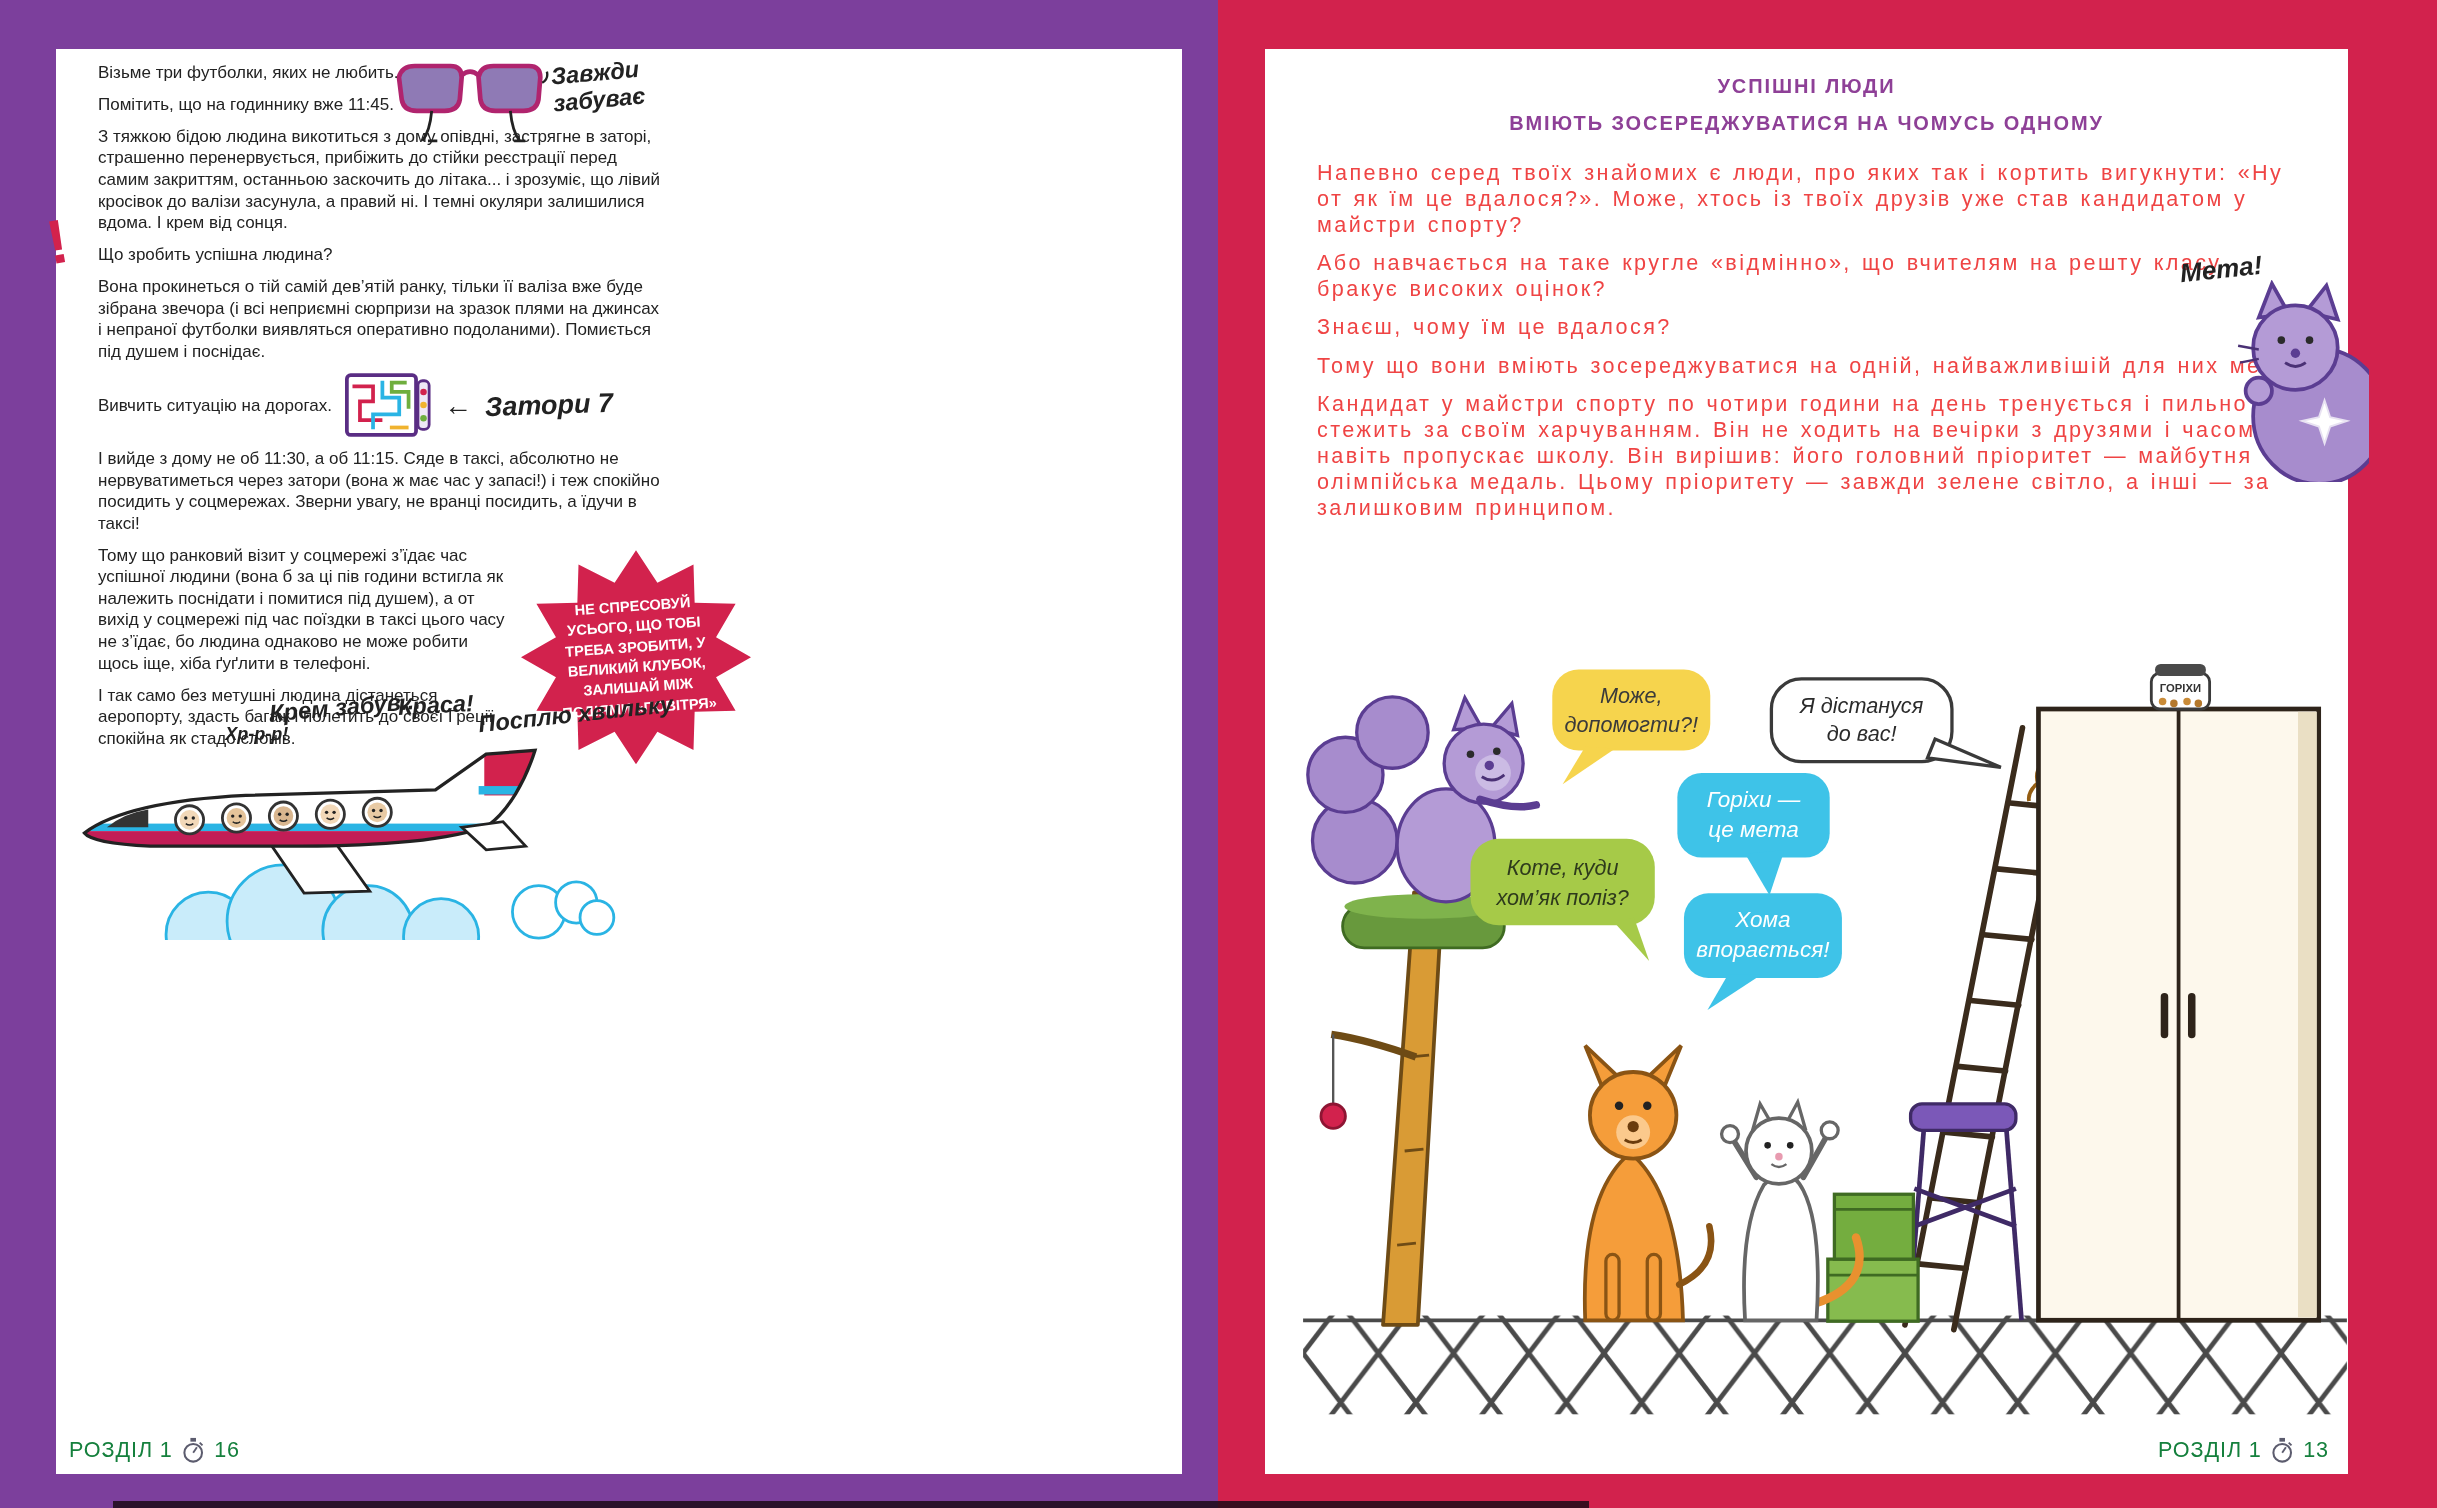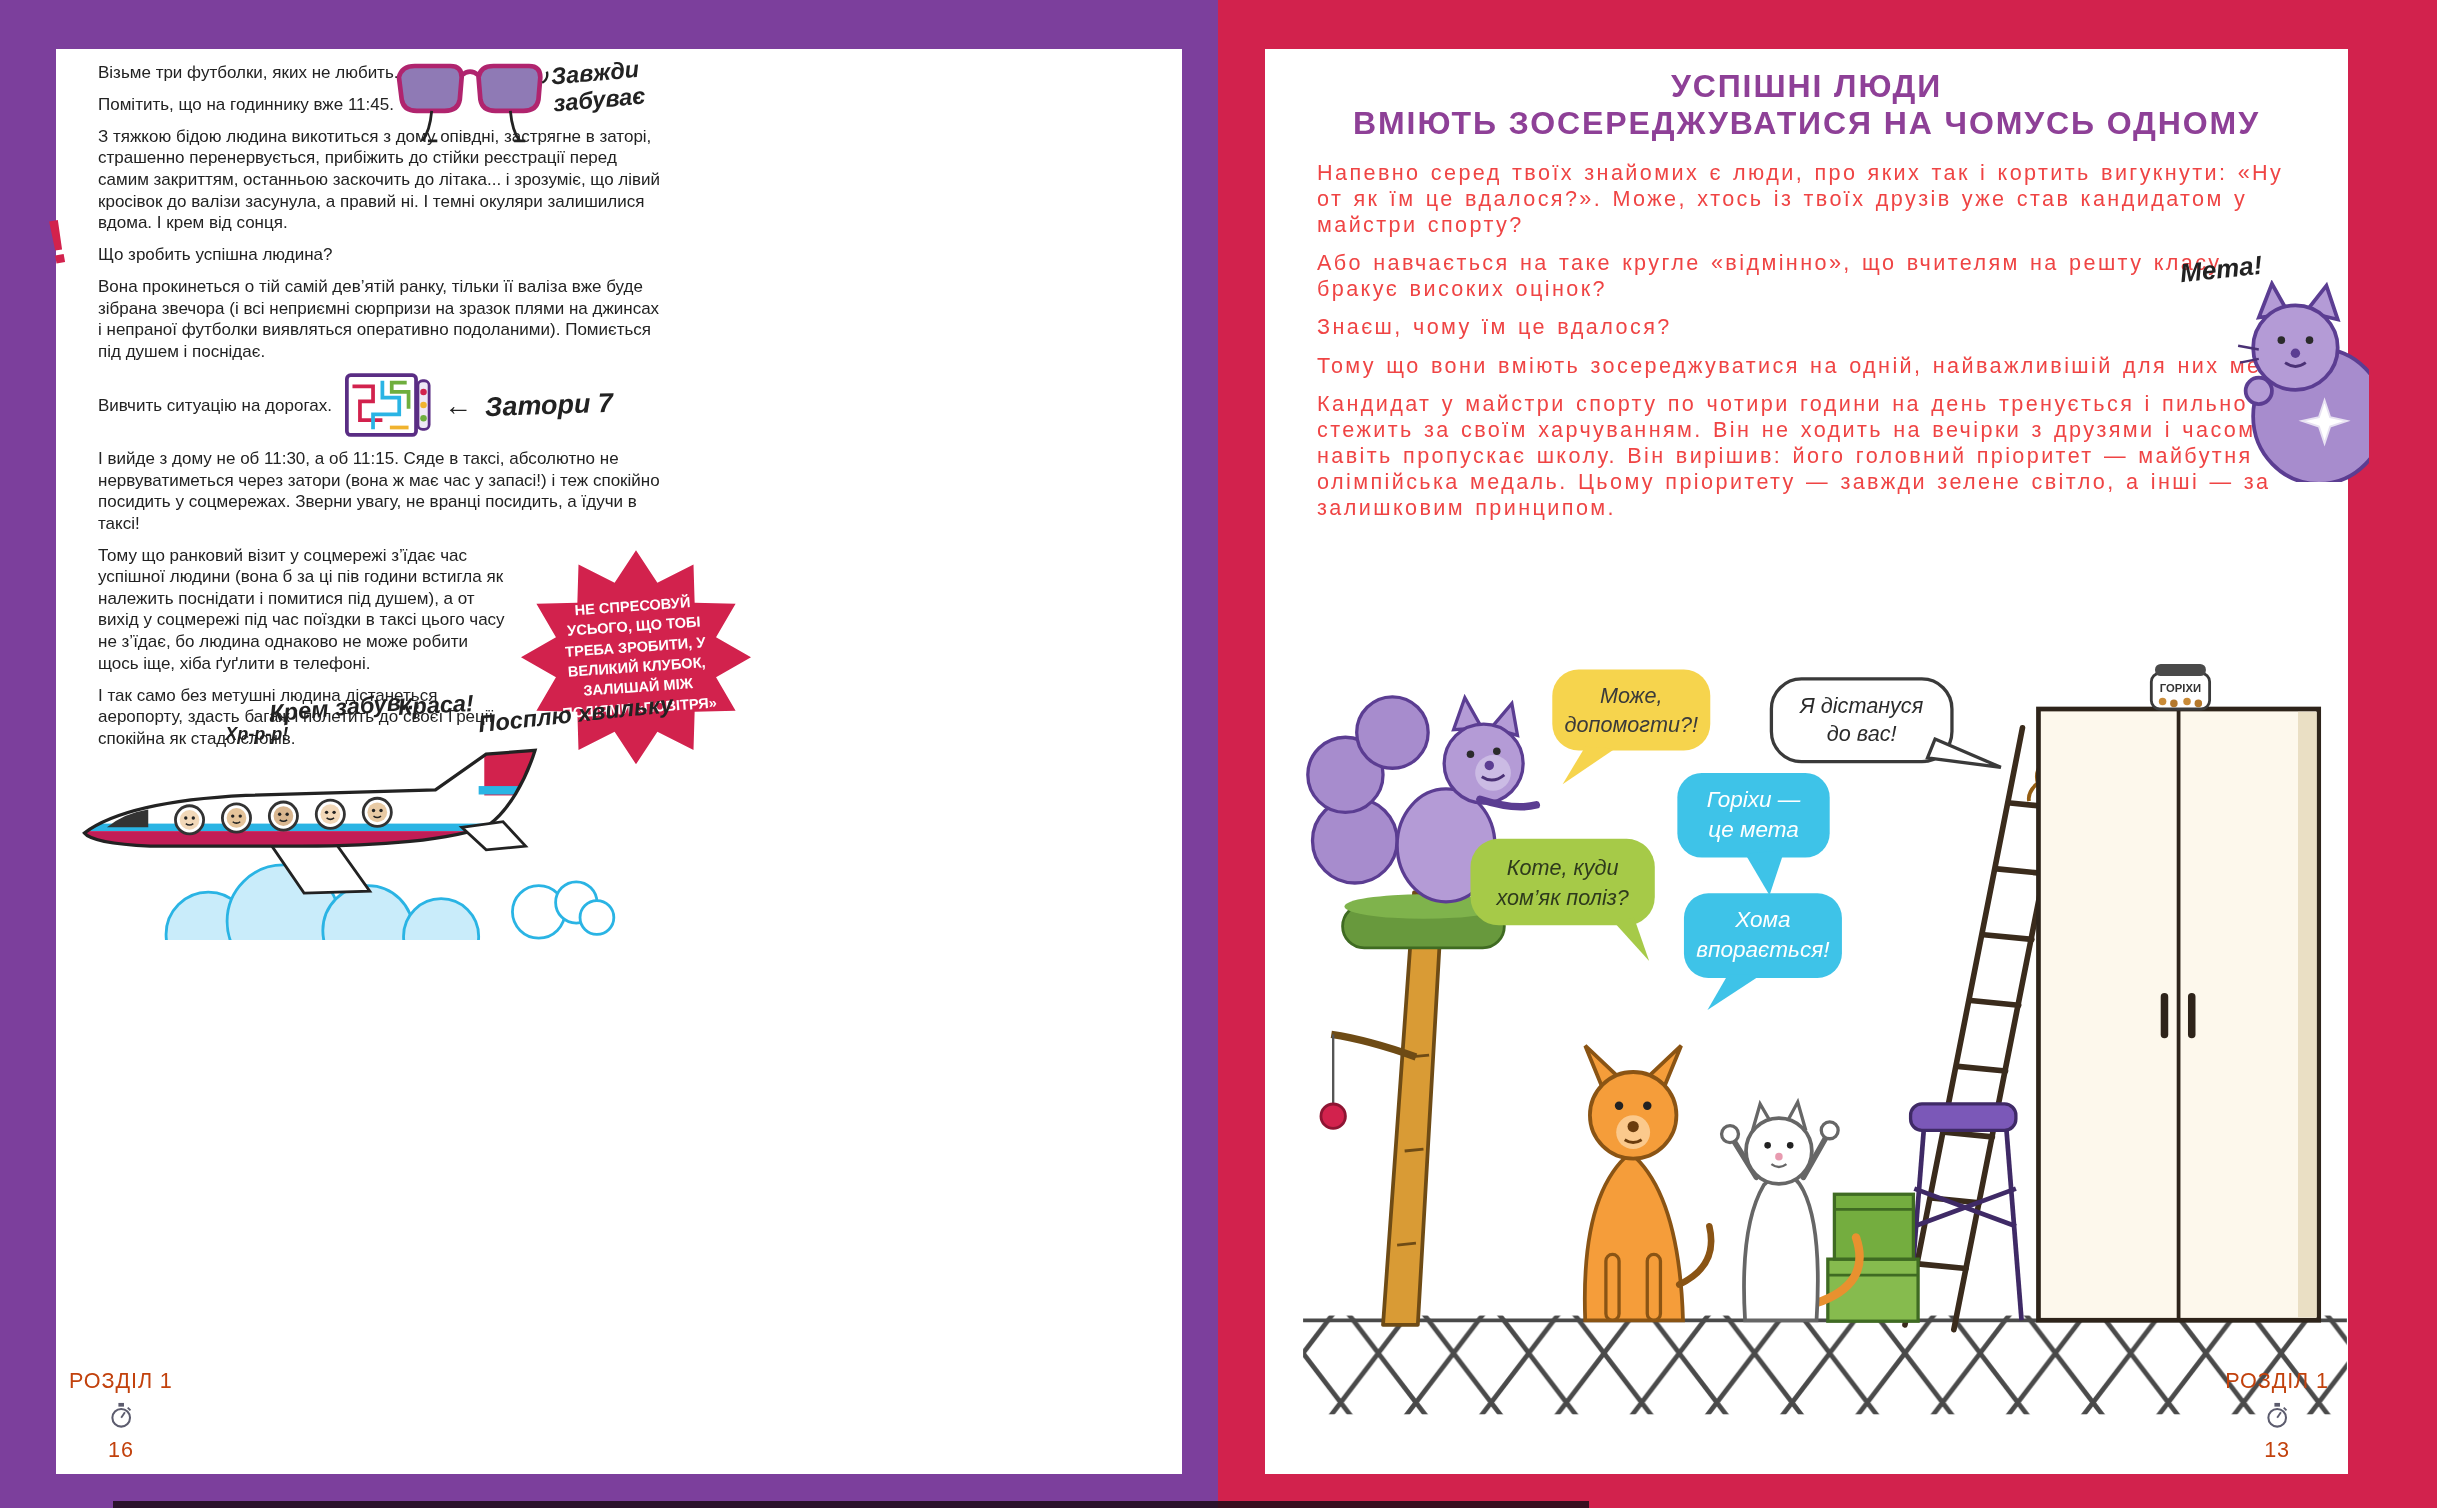--- a/index.html
+++ b/index.html
@@ -38,27 +38,27 @@
 
   .plane-scene{position:absolute;left:11.3px;top:658px;width:611px;height:235px;}
   .plane-label{position:absolute;white-space:nowrap;}
   .lbl-snore{left:158px;top:17px;font-size:18px;}
   .lbl-cream{left:202px;top:-13px;font-size:23.5px;transform:rotate(-5deg);}
   .lbl-beauty{left:331px;top:-15px;font-size:23.5px;transform:rotate(-3deg);}
   .lbl-nap{left:411px;top:-5.6px;font-size:23.5px;transform:rotate(-6deg);}
   .plane-svg{position:absolute;left:0;top:34px;}
 
   .footer{position:absolute;bottom:11.3px;display:flex;align-items:center;gap:8.5px;
-    color:#c2410c;font-size:21.6px;letter-spacing:0.9px;flex-direction:column;}
+    color:#15803d;font-size:21.6px;letter-spacing:0.9px;}
   .footer-left{left:13px;}
   .footer-right{right:19px;}
 
   
   .title-block{position:absolute;left:0;right:0;top:19px;text-align:center;color:#8e4097;
-    font-weight:bold;font-size:32px;line-height:37px;letter-spacing:1.9px;}
+    font-weight:bold;font-size:20px;line-height:37px;letter-spacing:1.9px;}
   .right-text{position:absolute;left:52px;top:111px;width:978px;color:#ef4444;}
   .right-text p{margin:0 0 12.2px;font-size:21.6px;line-height:26px;letter-spacing:2.4px;word-spacing:1.9px;}
   .meta-caption{position:absolute;right:86px;top:205px;font-size:26px;transform:rotate(-6deg);}
   .meta-cat{position:absolute;right:-20.7px;top:231px;}
   .scene{position:absolute;left:38px;top:613px;}
 </style>
 </head>
 <body>
 
 <div class="spread">

